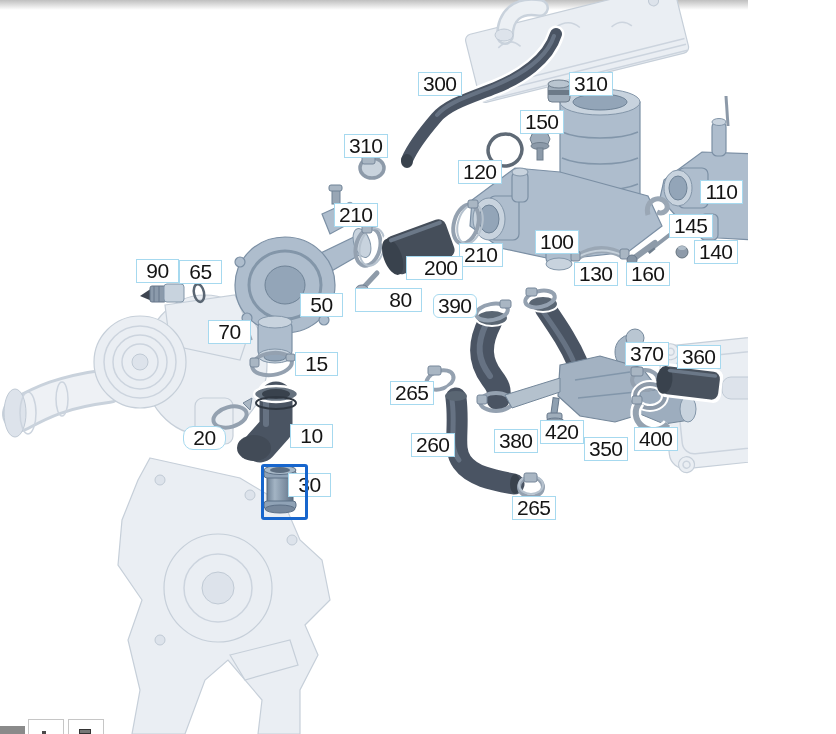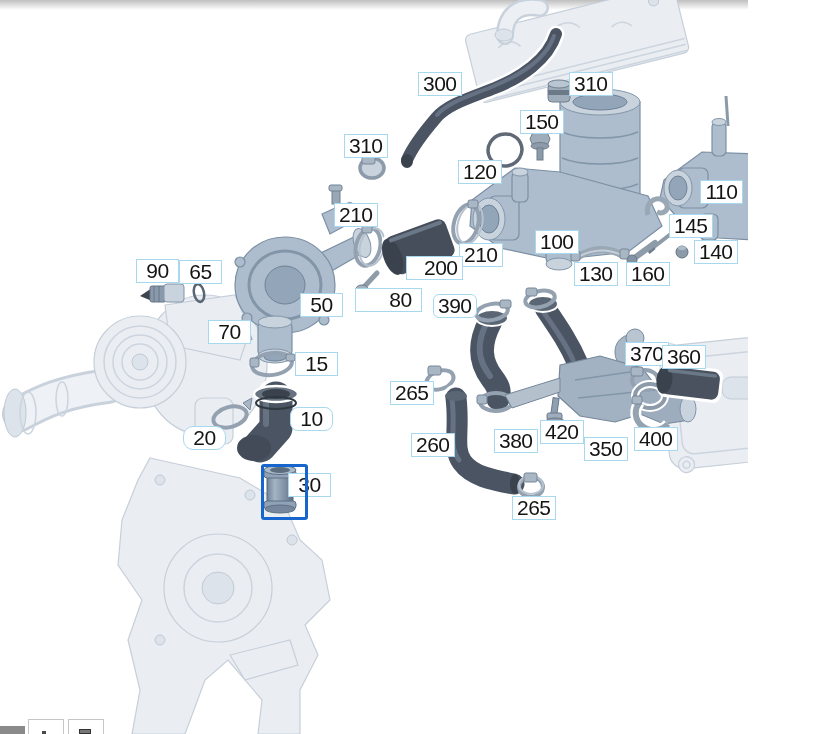--- a/index.html
+++ b/index.html
@@ -385,24 +385,24 @@
       <div class="callout" style="left: 406px; top: 256px; padding-left: 17px;">200</div>
       <div class="callout" style="left: 136px; top: 259px;">90</div>
       <div class="callout" style="left: 179px; top: 260px;">65</div>
       <div class="callout" style="left: 574px; top: 262px;">130</div>
       <div class="callout" style="left: 626px; top: 262px;">160</div>
       <div class="callout" style="left: 355px; top: 288px; padding-left: 28px;">80</div>
       <div class="callout" style="left: 300px; top: 293px;">50</div>
       <div class="callout" style="left: 433px; top: 294px; border-radius: 6px;">390</div>
       <div class="callout" style="left: 208px; top: 320px;">70</div>
       <div class="callout" style="left: 625px; top: 342px;">370</div>
-      <div class="callout" style="left: 662px; top: 345px;">360</div>
+      <div class="callout" style="left: 677px; top: 345px;">360</div>
       <div class="callout" style="left: 295px; top: 352px;">15</div>
       <div class="callout" style="left: 390px; top: 381px;">265</div>
-      <div class="callout" style="left: 290px; top: 407px; border-radius: 8px;">10</div>
+      <div class="callout" style="left: 290px; top: 424px;">10</div>
       <div class="callout" style="left: 540px; top: 420px;">420</div>
       <div class="callout" style="left: 183px; top: 426px; border-radius: 10px;">20</div>
       <div class="callout" style="left: 634px; top: 427px;">400</div>
       <div class="callout" style="left: 494px; top: 429px;">380</div>
       <div class="callout" style="left: 411px; top: 433px;">260</div>
       <div class="callout" style="left: 584px; top: 437px;">350</div>
       <div class="callout" style="left: 288px; top: 473px;">30</div>
       <div class="callout" style="left: 512px; top: 496px;">265</div>
     </div>
 

